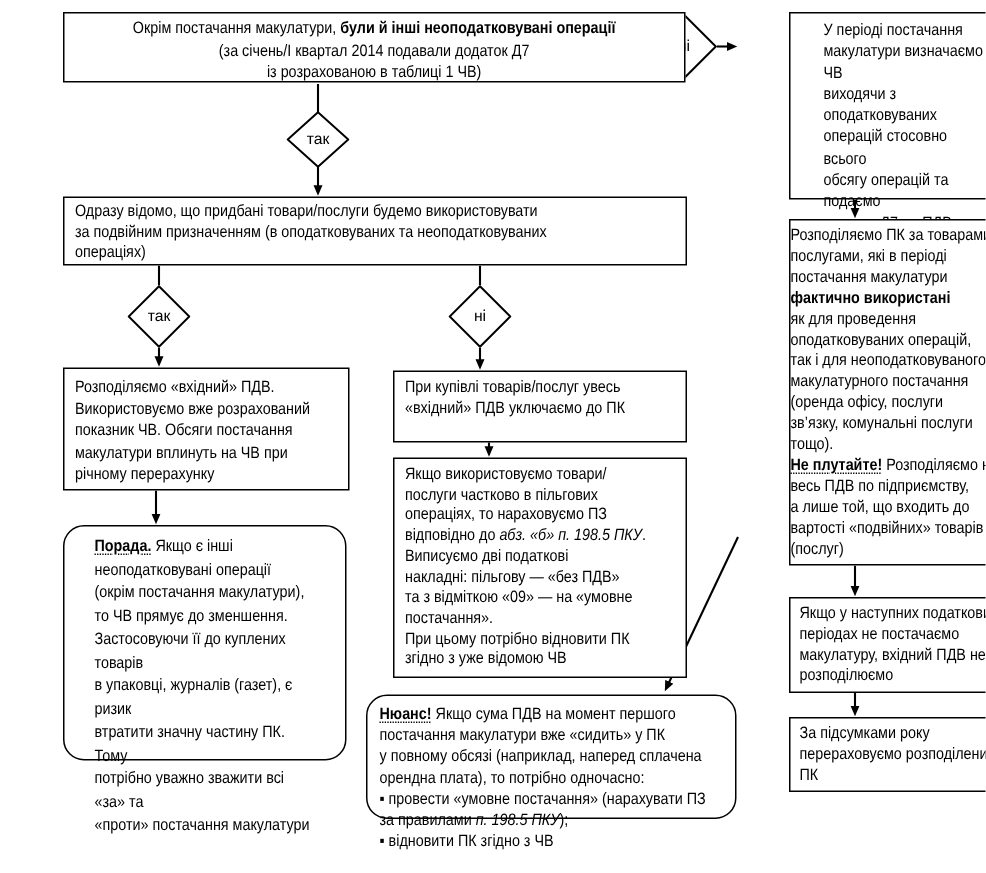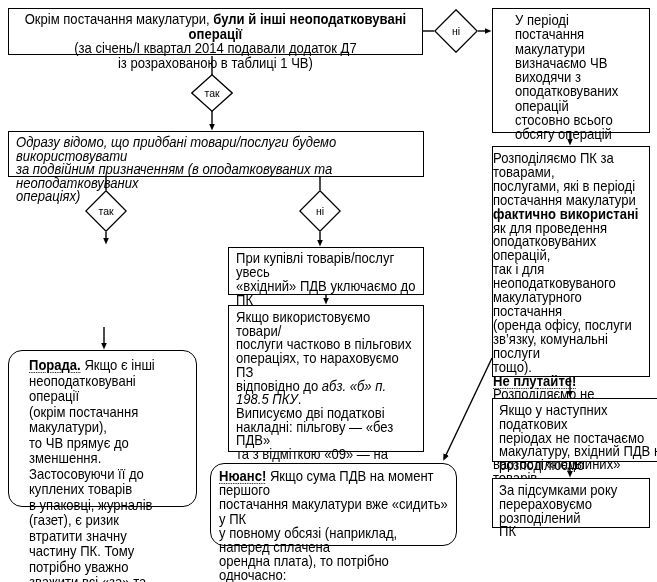--- a/index.html
+++ b/index.html
@@ -4,21 +4,21 @@
 <style>
   html,body{margin:0;padding:0;}
   .stage{
     position:relative;width:657px;height:582px;background:#ffffff;
     font-family:"Liberation Sans",sans-serif;color:#000;overflow:hidden;
   }
   .connectors{position:absolute;left:0;top:0;}
   .connectors line{stroke:#000;stroke-width:1.4;}
   .node{
     position:absolute;background:#fff;border:1.4px solid #000;
-    box-sizing:border-box;padding:3px 7px;font-size:15px;
+    box-sizing:border-box;padding:3px 7px;font-size:11px;margin-left:34px;
   }
   .round{border-radius:14px;padding:6px 20px;}
   .txt{
     white-space:pre-line;transform:scaleX(0.87);transform-origin:0 0;width:114.9%;
   }
   .center{text-align:center;}
   .b{font-weight:bold;}
   .i{font-style:italic;}
   .u{text-decoration:underline dotted 1px;text-underline-offset:2px;}
   .diamond{position:absolute;}
@@ -88,26 +88,33 @@
       </svg>
     <span class="dlabel">ні</span>
   </div>
 
   <div class="node rect" style="left:8px;top:8px;width:415px;height:47px;">
     <div class="txt center" style="line-height:14.5px;"><span>Окрім постачання макулатури, </span><span class="b">були й інші неоподатковувані операції</span><span>
 (за січень/І квартал 2014 подавали додаток Д7
 із розрахованою в таблиці 1 ЧВ)</span></div>
   </div>
 
-  <div class="node rect" style="left:8px;top:131px;width:416px;height:46px;padding:3px 7px;font-style:italic;">
+  <div class="node rect" style="left:8px;top:131px;width:416px;height:46px;padding:3px 7px;">
     <div class="txt" style="line-height:13.5px;"><span>Одразу відомо, що придбані товари/послуги будемо використовувати
 за подвійним призначенням (в оподатковуваних та неоподатковуваних
 операціях)</span></div>
   </div>
 
+  <div class="node rect" style="left:8px;top:245px;width:191px;height:82px;padding:5px 7px;">
+    <div class="txt" style="line-height:14.5px;"><span>Розподіляємо «вхідний» ПДВ.
+Використовуємо вже розрахований
+показник ЧВ. Обсяги постачання
+макулатури вплинуть на ЧВ при
+річному перерахунку</span></div>
+  </div>
 
   <div class="node round" style="left:8px;top:350px;width:189px;height:157px;">
     <div class="txt" style="line-height:15.5px;"><span class="b u">Порада.</span><span> Якщо є інші
 неоподатковувані операції
 (окрім постачання макулатури),
 то ЧВ прямує до зменшення.
 Застосовуючи її до куплених товарів
 в упаковці, журналів (газет), є ризик
 втратити значну частину ПК. Тому
 потрібно уважно зважити всі «за» та

